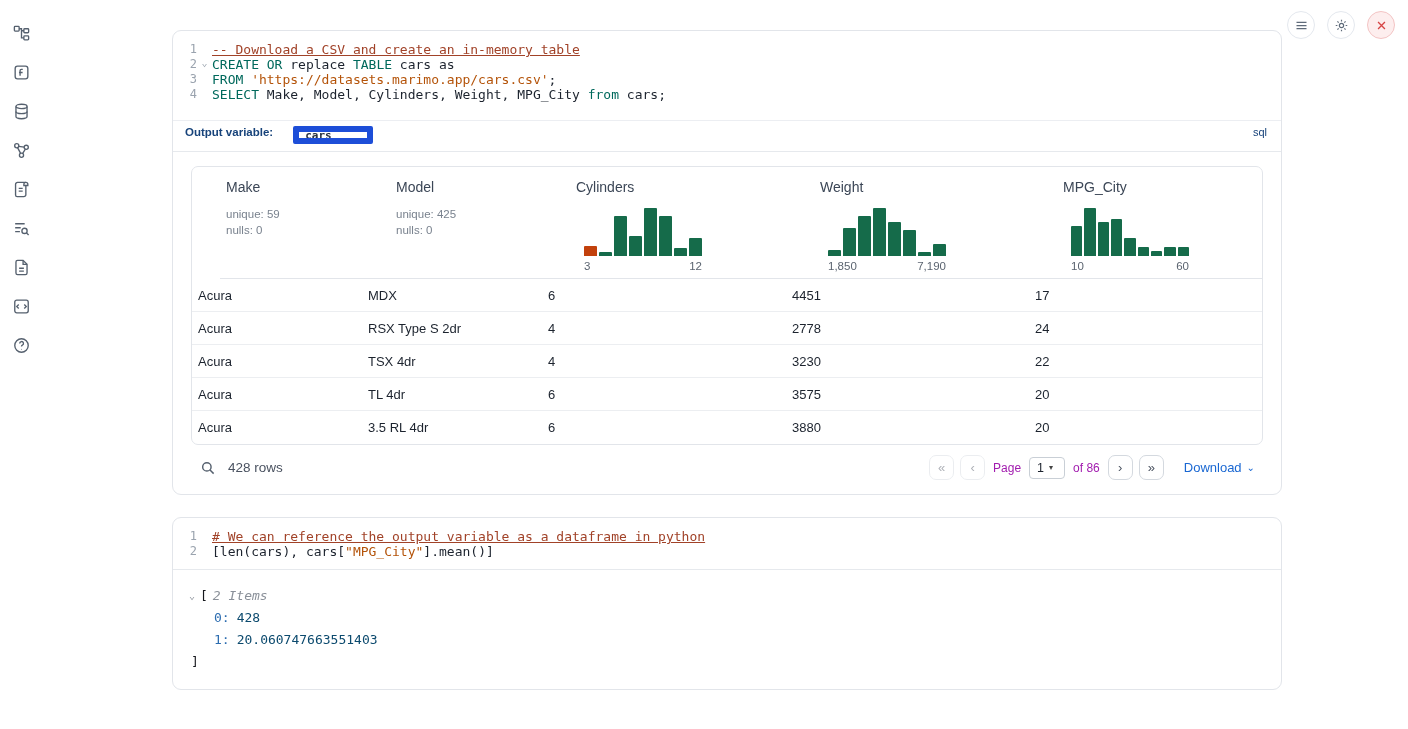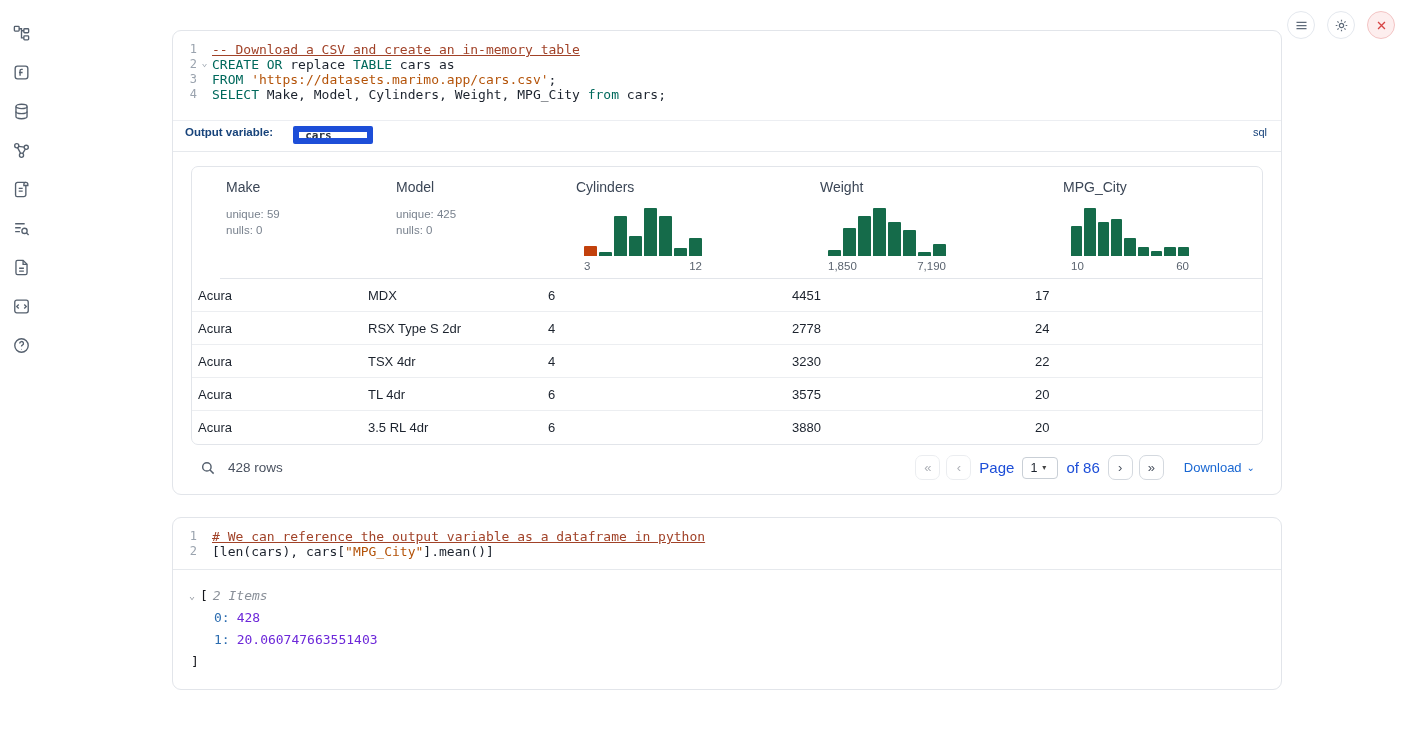--- a/index.html
+++ b/index.html
@@ -77,41 +77,41 @@
   .table-footer { display: flex; align-items: center; margin-top: 10px; padding: 0 8px 2px 8px; }
   .tf-left { display: flex; align-items: center; gap: 11px; color: #55606e; }
   .row-count { font-size: 13.5px; color: #4a5260; }
   .tf-right { margin-left: auto; display: flex; align-items: center; gap: 6px; }
   .pgbtn {
     width: 25px; height: 25px; border: 1px solid #d4d9df; border-radius: 7px;
     background: #fff; color: #4a5260; font-size: 13px; line-height: 1;
     display: flex; align-items: center; justify-content: center; cursor: pointer;
   }
   .pgbtn.disabled { opacity: 0.45; }
-  .pg-label { font-size: 15px; color: #1d4ed8; margin: 0 2px; }
+  .pg-label { font-size: 12px; color: #a21caf; margin: 0 2px; }
   .page-select {
     height: 22px; min-width: 36px; border: 1px solid #c9cfd6; border-radius: 4px;
     display: inline-flex; align-items: center; gap: 5px; padding: 0 5px 0 7px;
     font-size: 12.5px; color: #1c232e; cursor: pointer; background: #fff;
   }
   .sel-caret { font-size: 8px; color: #444; }
   .download {
     color: #1967d2; font-size: 13px; margin-left: 14px; cursor: pointer;
     display: inline-flex; align-items: center; gap: 5px; background: none; border: none;
   }
   .dl-caret { font-size: 10px; color: #1967d2; }
   
   .py-output { padding: 15px 0 16px 0; font: 13px "DejaVu Sans Mono", monospace; color: #16181d; }
   .tree-head { padding-left: 16px; display: flex; align-items: center; gap: 5px; line-height: 22px; }
   .tree-caret { color: #8a9099; font-size: 10px; cursor: pointer; }
   .tree-bracket { color: #16181d; }
   .tree-count { color: #8a9099; font-style: italic; }
   .tree-entry { padding-left: 41px; line-height: 22px; }
   .tree-key { color: #2b6cb0; }
-  .tree-val { color: #6d28d9; margin-left: 7px; }
+  .tree-val { color: #0c4a6e; margin-left: 7px; }
   .tree-close { padding-left: 18px; line-height: 22px; }
 </style>
 </head>
 <body>
 
 <nav class="sidebar">
   <button class="side-btn">
     <svg viewBox="0 0 24 24" fill="none" stroke="currentColor" stroke-width="1.7">
         <rect x="3" y="3" width="6" height="6" rx="1"></rect>
         <rect x="15" y="6" width="6" height="5" rx="1"></rect>

